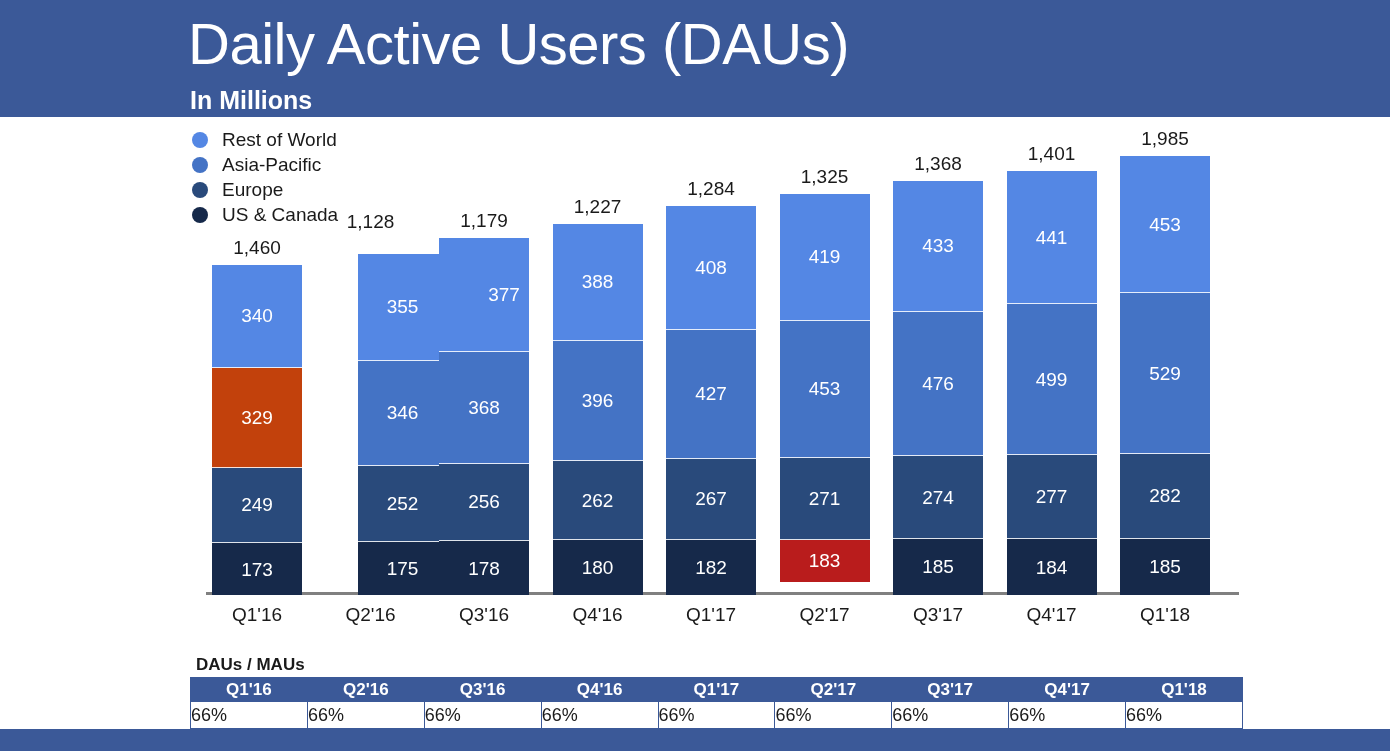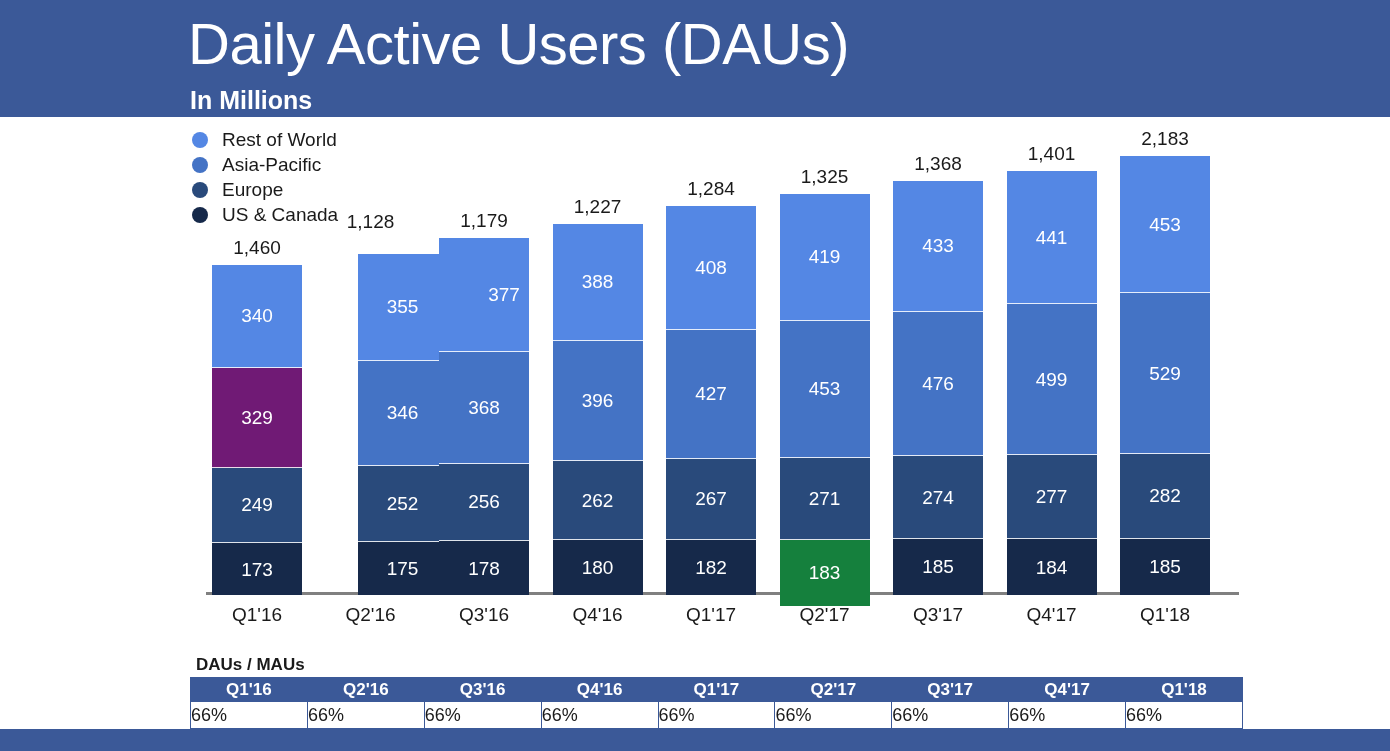--- a/index.html
+++ b/index.html
@@ -220,21 +220,21 @@
       </div>
     </div>
 
   <div class="plot" id="plot">
     <div class="axis-line"></div>
   <div class="bar-col" style="left: 26px;">
         <div class="bar-stack" style="height: 330px; border-radius: 8px;">
           <div class="seg" style="height: 102.936px; background: rgb(84, 135, 228);">
             <span class="seg-label">340</span>
           </div>
-          <div class="seg" style="height: 99.6055px; background: #701a75;">
+          <div class="seg" style="height: 99.6055px; background: #c2410c;">
             <span class="seg-label">329</span>
           </div>
           <div class="seg" style="height: 75.3853px; background: rgb(41, 74, 123);">
             <span class="seg-label">249</span>
           </div>
           <div class="seg" style="height: 52.3761px; background: rgb(22, 41, 74);">
             <span class="seg-label">173</span>
           </div>
         </div>
         <div class="bar-total" style="bottom: 336px;">1,460</div>
@@ -311,21 +311,21 @@
         <div class="bar-stack" style="height: 401.147px;">
           <div class="seg" style="height: 126.853px; background: rgb(84, 135, 228);">
             <span class="seg-label">419</span>
           </div>
           <div class="seg" style="height: 137.147px; background: rgb(68, 115, 197);">
             <span class="seg-label">453</span>
           </div>
           <div class="seg" style="height: 82.0459px; background: rgb(41, 74, 123);">
             <span class="seg-label">271</span>
           </div>
-          <div class="seg" style="height: 66px; background: #15803d; justify-content: center;">
+          <div class="seg" style="height: 42px; background: #b91c1c; justify-content: center;">
             <span class="seg-label">183</span>
           </div>
         </div>
         <div class="bar-total" style="bottom: 407.147px;">1,325</div>
       </div>
       <div class="bar-col" style="left: 707px;">
         <div class="bar-stack" style="height: 414.165px;">
           <div class="seg" style="height: 131.092px; background: rgb(84, 135, 228);">
             <span class="seg-label">433</span>
           </div>
@@ -366,21 +366,21 @@
           <div class="seg" style="height: 160.156px; background: rgb(68, 115, 197);">
             <span class="seg-label">529</span>
           </div>
           <div class="seg" style="height: 85.3761px; background: rgb(41, 74, 123);">
             <span class="seg-label">282</span>
           </div>
           <div class="seg" style="height: 56.0092px; background: rgb(22, 41, 74);">
             <span class="seg-label">185</span>
           </div>
         </div>
-        <div class="bar-total" style="bottom: 444.688px;">2,183</div>
+        <div class="bar-total" style="bottom: 444.688px;">1,985</div>
       </div>
     </div>
 
   <div class="xaxis" id="xaxis">
       <div class="xtick" style="left: 26px;">Q1'16</div>
       <div class="xtick" style="left: 139.5px;">Q2'16</div>
       <div class="xtick" style="left: 253px;">Q3'16</div>
       <div class="xtick" style="left: 366.5px;">Q4'16</div>
       <div class="xtick" style="left: 480px;">Q1'17</div>
       <div class="xtick" style="left: 593.5px;">Q2'17</div>

